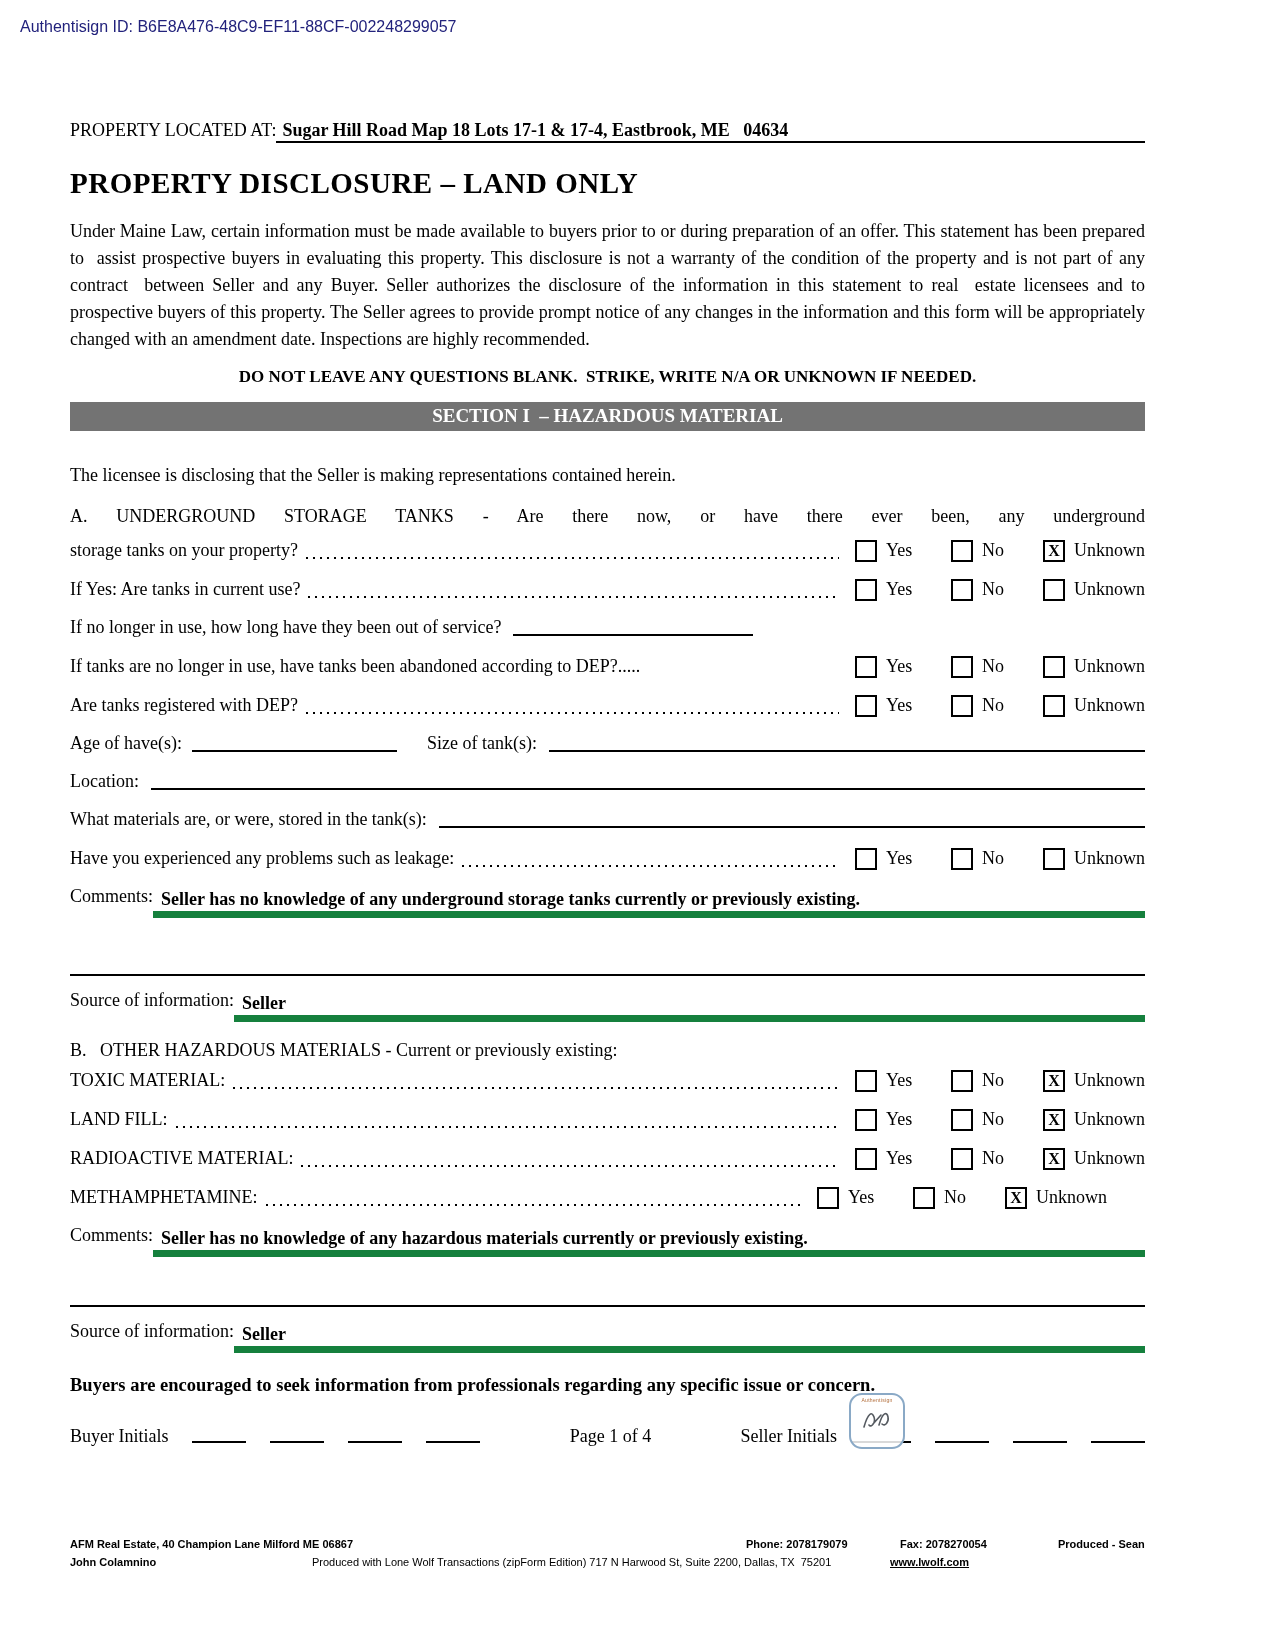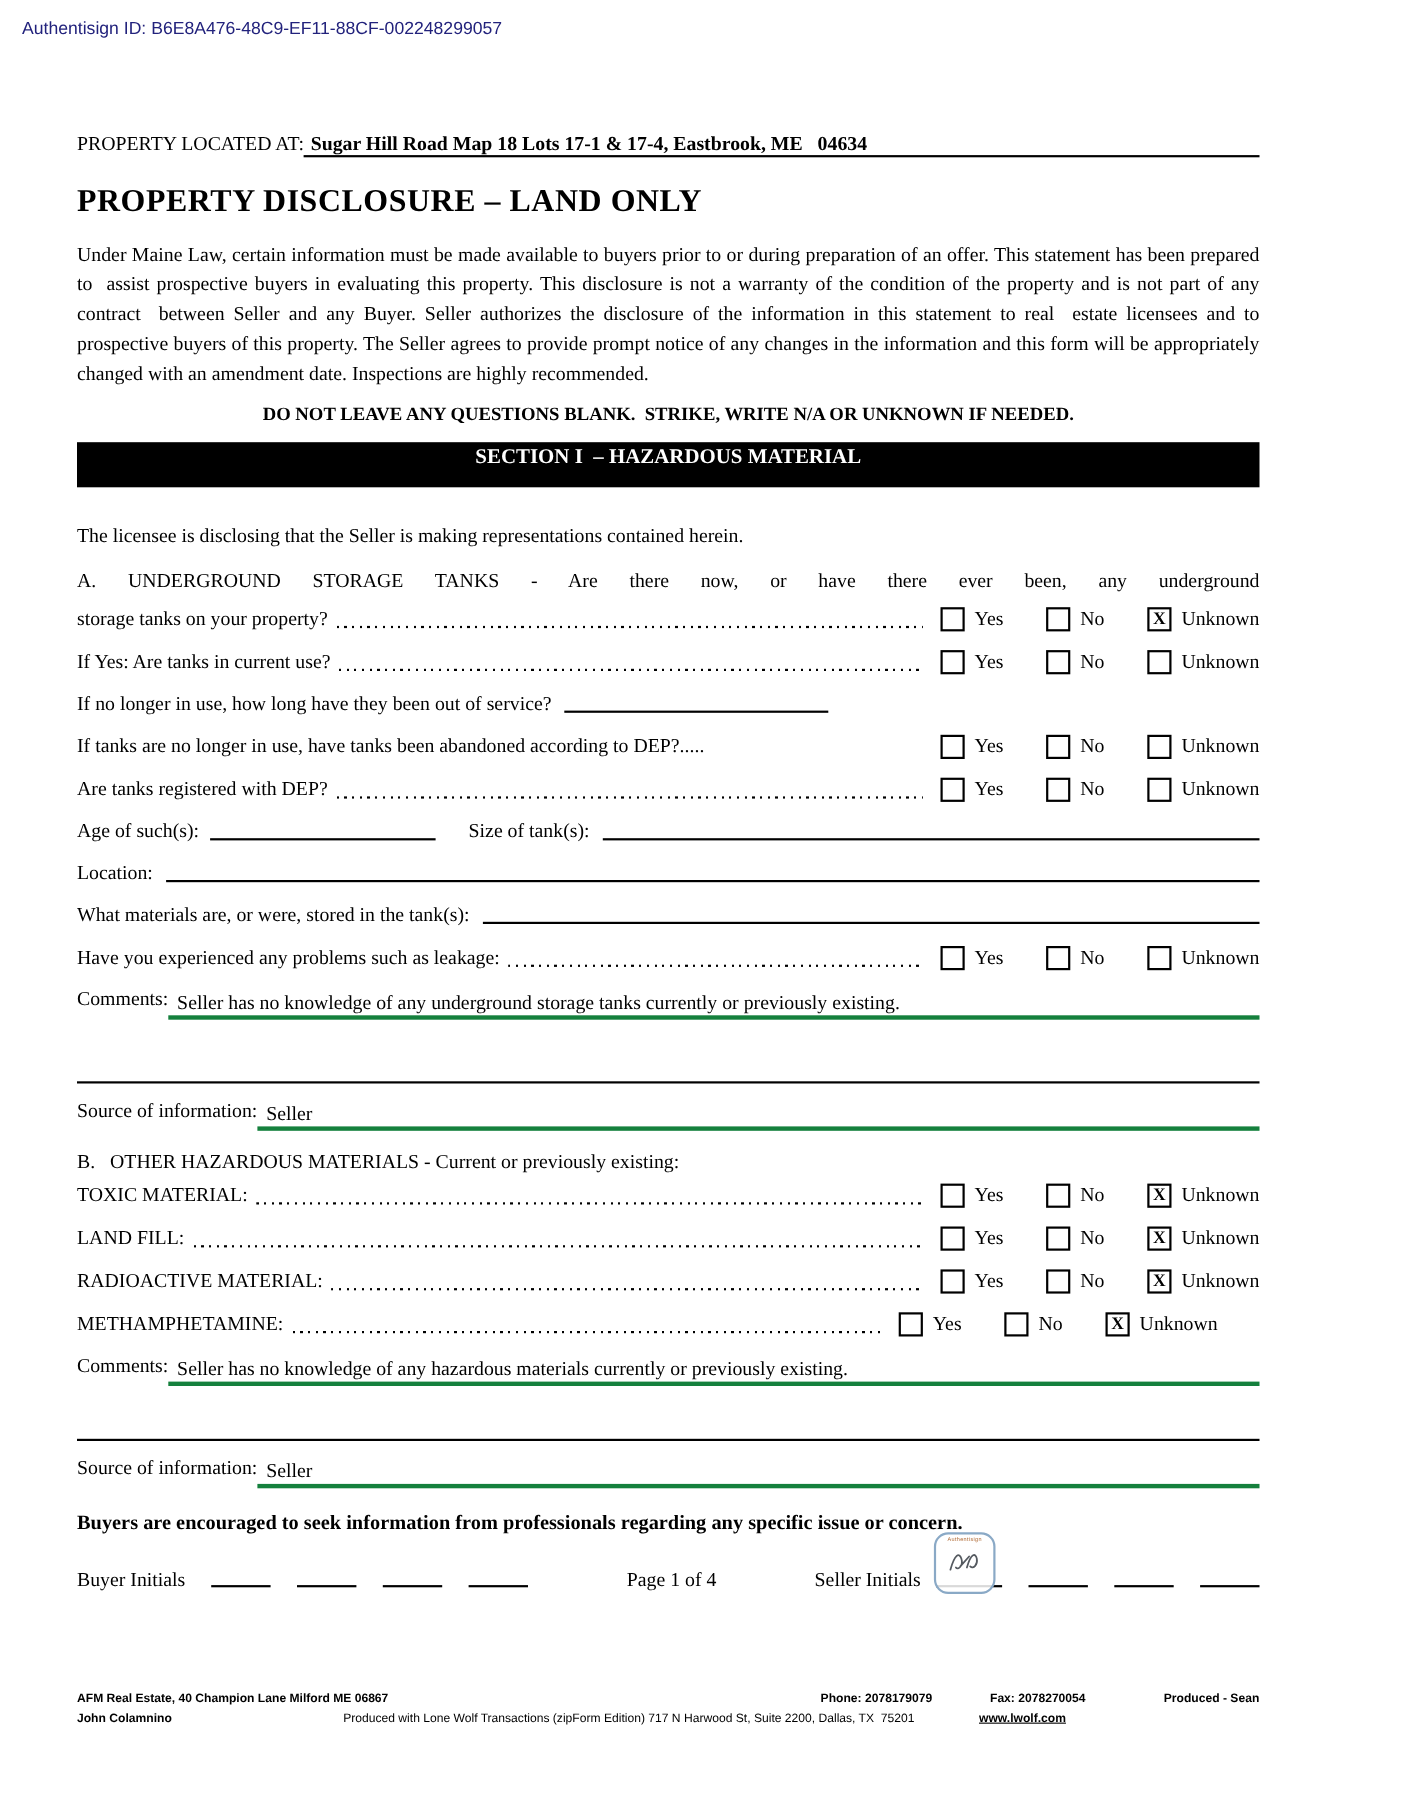--- a/index.html
+++ b/index.html
@@ -13,39 +13,39 @@
     font-family:"Liberation Sans", sans-serif;font-size:16px;color:#22227c;
   }
   .content{position:absolute;left:70px;top:0;width:1075px;}
   .prewrap{white-space:pre-wrap;}
   .prop-line{margin-top:120px;display:flex;align-items:baseline;}
   .prop-label{flex:0 0 auto;}
   .prop-value{flex:1;font-weight:bold;border-bottom:2px solid #000;padding-left:6px;position:relative;}
   .doc-title{margin-top:24px;font-weight:bold;font-size:29px;letter-spacing:.5px;}
   .intro{margin-top:18px;text-align:justify;line-height:27px;}
   .warning{margin-top:14px;text-align:center;font-weight:bold;font-size:17px;}
-  .section-bar{margin-top:15px;background:#000000;color:#fff;text-align:center;font-weight:bold;font-size:19px;padding:3px 0 16px 0;}
+  .section-bar{margin-top:15px;background:#737373;color:#fff;text-align:center;font-weight:bold;font-size:19px;padding:3px 0 4px 0;}
   .licensee{margin-top:34px;}
   .a-heading{margin-top:20px;text-align:justify;text-align-last:justify;}
   .qrow{display:flex;align-items:center;height:39px;}
   .qrow.base{align-items:baseline;height:auto;padding:8px 0 9px 0;}
   .qlabel{flex:0 0 auto;}
   .leader{flex:1 1 auto;height:2px;margin:14px 16px 0 8px;
     background-image:repeating-linear-gradient(to right,#000 0 2px,transparent 2px 7px);}
   .gapfill{flex:1 1 auto;}
   .cbgroup{display:flex;align-items:center;justify-content:space-between;flex:0 0 auto;width:290px;}
   .cbgroup.shift{margin-right:38px;}
   .cbpair{display:flex;align-items:center;gap:9px;}
   .cb{width:18px;height:18px;border:2px solid #000;display:flex;align-items:center;justify-content:center;
       font-weight:bold;font-size:16px;line-height:16px;flex:0 0 auto;background:#fff;}
   .wline{flex:1 1 auto;border-bottom:2px solid #000;position:relative;top:3px;min-height:4px;}
   .sline{flex:0 0 auto;border-bottom:2px solid #000;position:relative;top:3px;min-height:4px;}
   .w205{width:205px;margin:0 30px 0 10px;}
   .w240{width:240px;margin-left:12px;}
-  .ul-fill{flex:1 1 auto;border-bottom:4px solid #15803d;padding:0 0 1px 8px;font-weight:normal;position:relative;top:3px;}
+  .ul-fill{flex:1 1 auto;border-bottom:7px solid #15803d;padding:0 0 1px 8px;font-weight:bold;position:relative;top:3px;}
   .cont-line{border-bottom:2px solid #000;height:0;}
   .b-heading{margin-top:12px;}
   .advice{margin-top:16px;font-weight:bold;font-size:18.5px;}
   .initials-row{margin-top:30px;display:flex;align-items:center;}
   .init-line{width:54px;border-bottom:2px solid #000;position:relative;top:3px;min-height:4px;flex:0 0 auto;margin-left:24px;}
   .flexsp{flex:1 1 auto;}
   .stamp-wrap{position:relative;display:inline-block;width:60px;flex:0 0 auto;margin-left:14px;
     border-bottom:2px solid #000;min-height:4px;top:3px;}
   .stamp{
     position:absolute;left:-2px;top:-44px;width:52px;height:52px;
@@ -165,21 +165,21 @@
           <span>No</span>
         </span>
       <span class="cbpair">
           <span class="cb"></span>
           <span>Unknown</span>
         </span>
     </span>
   </div>
 
   <div class="qrow base">
-    <span class="qlabel">Age of such(s):</span>
+    <span class="qlabel">Age of have(s):</span>
     <span class="sline w205"></span>
     <span class="qlabel">Size of tank(s):</span>
     <span class="wline" style="margin-left:12px;"></span>
   </div>
 
   <div class="qrow base">
     <span class="qlabel">Location:</span>
     <span class="wline" style="margin-left:12px;"></span>
   </div>
 

